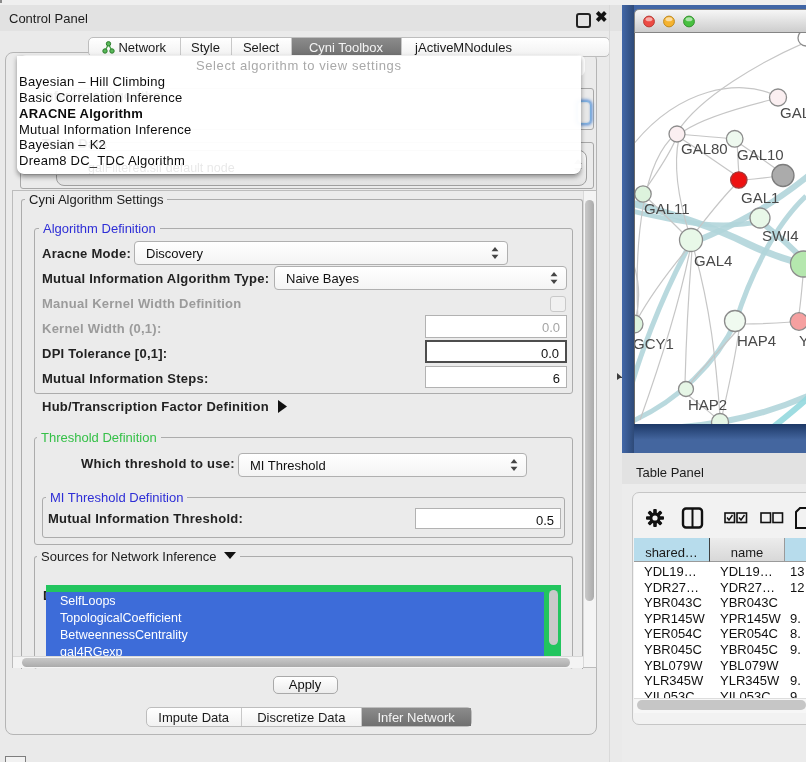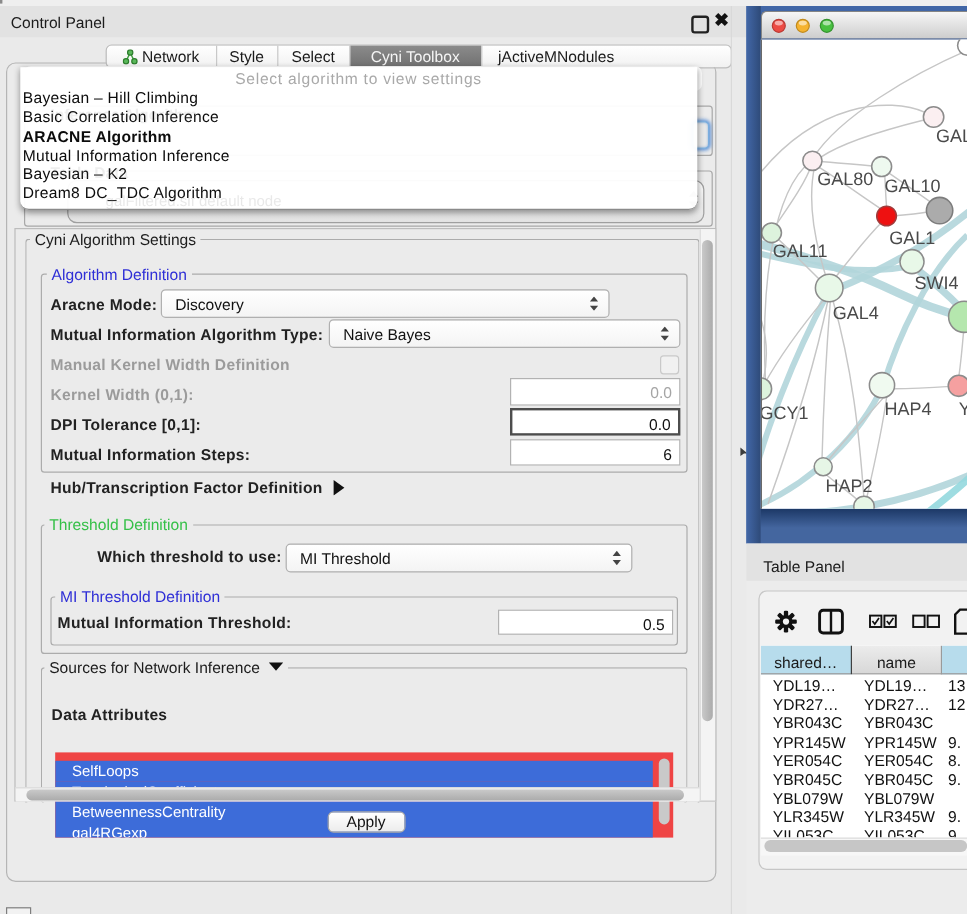--- a/index.html
+++ b/index.html
@@ -131,37 +131,42 @@
   <div class="tf" style="left:415px;top:508px;width:146px;height:21px;">0.5</div>
 
   <div class="grp" style="left:34px;top:556px;width:537px;height:112px;border-bottom:none;"></div>
   <div class="grpt" style="left:37px;top:549px;color:#1c1c1c;">Sources for Network Inference
     <svg width="12" height="9" style="vertical-align:1px;margin-left:4px">
         <path d="M0 1 L12 1 L6 8 Z" fill="#111"></path>
       </svg>
   </div>
   <div class="lbl" style="position:absolute;left:43px;top:588px;">Data Attributes</div>
 
-  <div class="abs" style="left:46px;top:585px;width:515px;height:71px;background:#ef4444;overflow:hidden;margin-top:42px;">
+  <div class="abs" style="left:46px;top:585px;width:515px;height:71px;background:#22c55e;overflow:hidden;">
     <div style="position:absolute;left:0;top:7px;width:498px;height:17px;background:#3d6cd9;color:#fff;font-size:12.5px;padding:1.5px 0 0 14px;box-sizing:border-box;">SelfLoops</div>
     <div style="position:absolute;left:0;top:24px;width:498px;height:17px;background:#3d6cd9;color:#fff;font-size:12.5px;padding:1.5px 0 0 14px;box-sizing:border-box;">TopologicalCoefficient</div>
     <div style="position:absolute;left:0;top:41px;width:498px;height:17px;background:#3d6cd9;color:#fff;font-size:12.5px;padding:1.5px 0 0 14px;box-sizing:border-box;">BetweennessCentrality</div>
     <div style="position:absolute;left:0;top:58px;width:498px;height:17px;background:#3d6cd9;color:#fff;font-size:12.5px;padding:1.5px 0 0 14px;box-sizing:border-box;">gal4RGexp</div>
     <div style="position:absolute;left:503px;top:5px;width:9px;height:55px;background:#c9c9c9;border-radius:5px;"></div>
   </div>
 
   <div class="abs" style="left:583px;top:191px;width:13px;height:476px;background:#f4f4f4;border-left:1px solid #d9d9d9;box-sizing:border-box;"></div>
   <div class="abs" style="left:584.5px;top:200px;width:9px;height:401px;background:linear-gradient(90deg,#c9c9c9,#ababab);border-radius:4.5px;"></div>
 
   <div class="abs" style="left:13px;top:656px;width:570px;height:12px;background:#f4f4f4;border-top:1px solid #d9d9d9;box-sizing:border-box;"></div>
   <div class="abs" style="left:22px;top:658px;width:548px;height:9px;background:linear-gradient(#c9c9c9,#ababab);border-radius:4.5px;"></div>
 
   <div class="abs" style="left:272.5px;top:676px;width:65px;height:18px;background:linear-gradient(#ffffff,#ececec);
        border:1px solid #a9a9a9;border-radius:5px;text-align:center;font-size:13px;color:#111;box-sizing:border-box;">Apply</div>
 
+  <div class="seg" style="left:145.5px;top:706.5px;width:326px;">
+    <div style="width:96px;">Impute Data</div>
+    <div style="width:120.5px;">Discretize Data</div>
+    <div class="sel" style="width:109.5px;">Infer Network</div>
+  </div>
 
   <div class="abs" style="left:4.5px;top:756px;width:19px;height:10px;background:#f2f2f2;border:1.5px solid #7e7e7e;"></div>
 
   <div class="abs" style="left:20px;top:55px;width:565px;height:21px;background:#fff;border-radius:6px;"></div>
   <div class="abs" style="left:17px;top:56px;width:564px;height:118px;background:rgba(255,255,255,0.96);
        border-radius:0 0 7px 7px;box-shadow:0 2px 5px rgba(0,0,0,0.4);border-bottom:1px solid #8a8a8a;"></div>
   <div class="abs" style="left:196px;top:57.5px;font-size:13px;color:#a9a9a9;letter-spacing:0.6px;">Select algorithm to view settings</div>
   <div class="abs" style="left:19px;top:74px;font-size:13px;color:#0c0c0c;line-height:15.85px;letter-spacing:0.25px;">
     Bayesian – Hill Climbing<br>
     Basic Correlation Inference<br>

